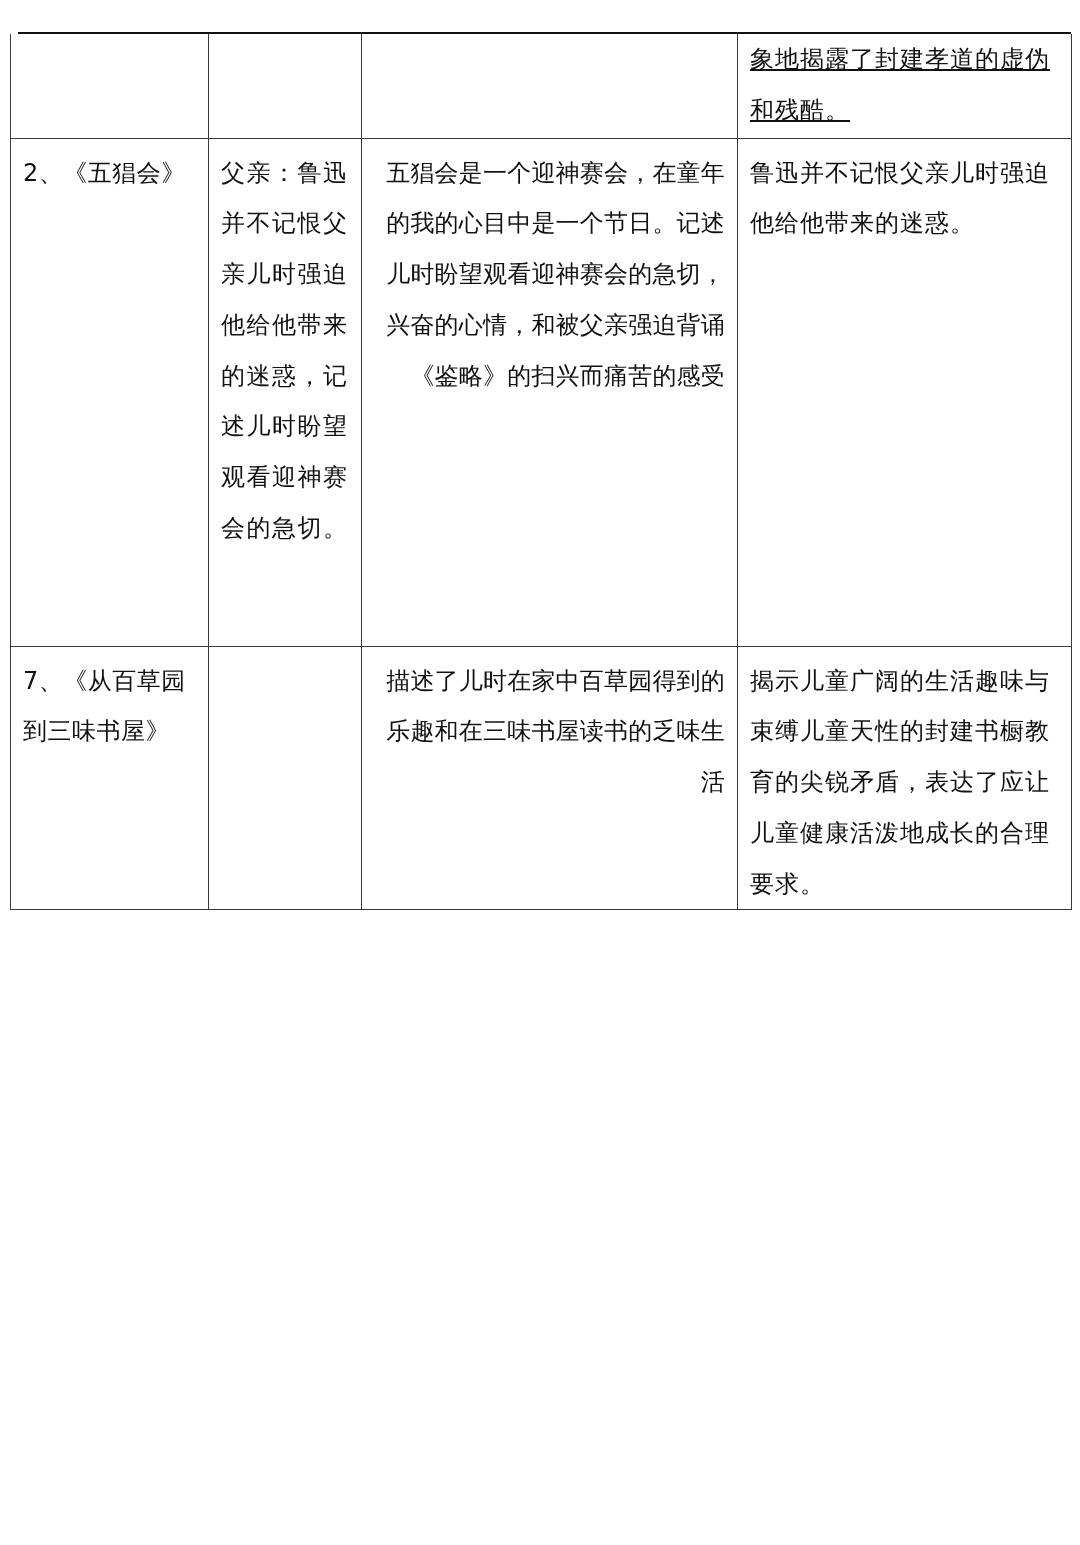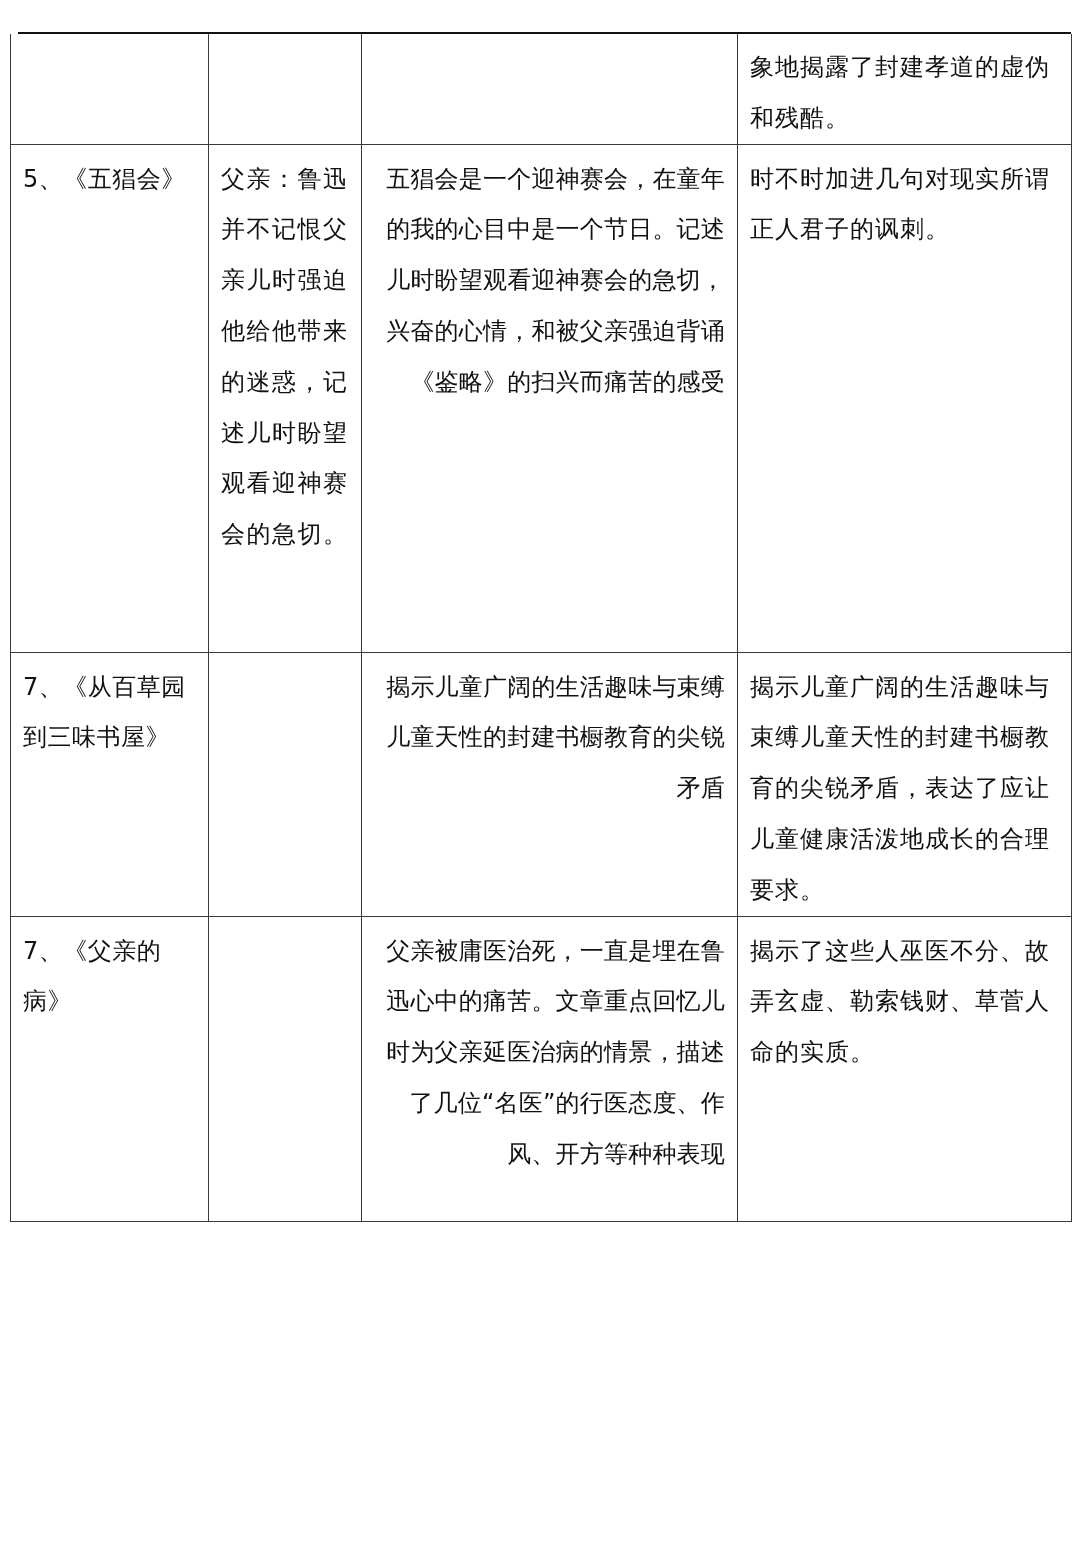--- a/index.html
+++ b/index.html
@@ -36,21 +36,22 @@
       vertical-align: top;
       padding: 9px 12px 0 12px;
       font-size: 24px;
       line-height: 50.8px;
       letter-spacing: 0.5px;
       word-break: break-all;
       overflow: hidden;
     }
     table.doc-table tr:first-child td {
       border-top: none;
-      padding-top: 8px;
+      padding-top: 0;
+      text-decoration: underline;
     }
     col.c1 { width: 198px; }
     col.c2 { width: 153px; }
     col.c3 { width: 376px; }
     col.c4 { width: 334px; }
     .title-cell {
       font-size: 23px;
       letter-spacing: 0;
     }
     .char-cell {
@@ -78,31 +79,25 @@
       <col class="c4">
   </colgroup>
   <tbody>
     <tr style="height:104px">
       <td class="title-cell"></td>
       <td class="char-cell"></td>
       <td class="summary-cell"></td>
       <td class="theme-cell">象地揭露了封建孝道的虚伪和残酷。</td>
     </tr>
     <tr style="height:508px">
-      <td class="title-cell">5、《五猖会》</td>
+      <td class="title-cell">2、《五猖会》</td>
       <td class="char-cell">父亲：鲁迅并不记恨父亲儿时强迫他给他带来的迷惑，记述儿时盼望观看迎神赛会的急切。</td>
       <td class="summary-cell">五猖会是一个迎神赛会，在童年的我的心目中是一个节日。记述儿时盼望观看迎神赛会的急切，兴奋的心情，和被父亲强迫背诵《鉴略》的扫兴而痛苦的感受</td>
-      <td class="theme-cell">时不时加进几句对现实所谓正人君子的讽刺。</td>
+      <td class="theme-cell">鲁迅并不记恨父亲儿时强迫他给他带来的迷惑。</td>
     </tr>
     <tr style="height:255px">
       <td class="title-cell">7、《从百草园到三味书屋》</td>
       <td class="char-cell"></td>
-      <td class="summary-cell">揭示儿童广阔的生活趣味与束缚儿童天性的封建书橱教育的尖锐矛盾</td>
+      <td class="summary-cell">描述了儿时在家中百草园得到的乐趣和在三味书屋读书的乏味生活</td>
       <td class="theme-cell">揭示儿童广阔的生活趣味与束缚儿童天性的封建书橱教育的尖锐矛盾，表达了应让儿童健康活泼地成长的合理要求。</td>
-    </tr>
-    <tr style="height:305px">
-      <td class="title-cell">7、《父亲的病》</td>
-      <td class="char-cell"></td>
-      <td class="summary-cell">父亲被庸医治死，一直是埋在鲁迅心中的痛苦。文章重点回忆儿时为父亲延医治病的情景，描述了几位“名医”的行医态度、作风、开方等种种表现</td>
-      <td class="theme-cell">揭示了这些人巫医不分、故弄玄虚、勒索钱财、草菅人命的实质。</td>
     </tr>
   </tbody>
 </table>
 
 </body></html>

